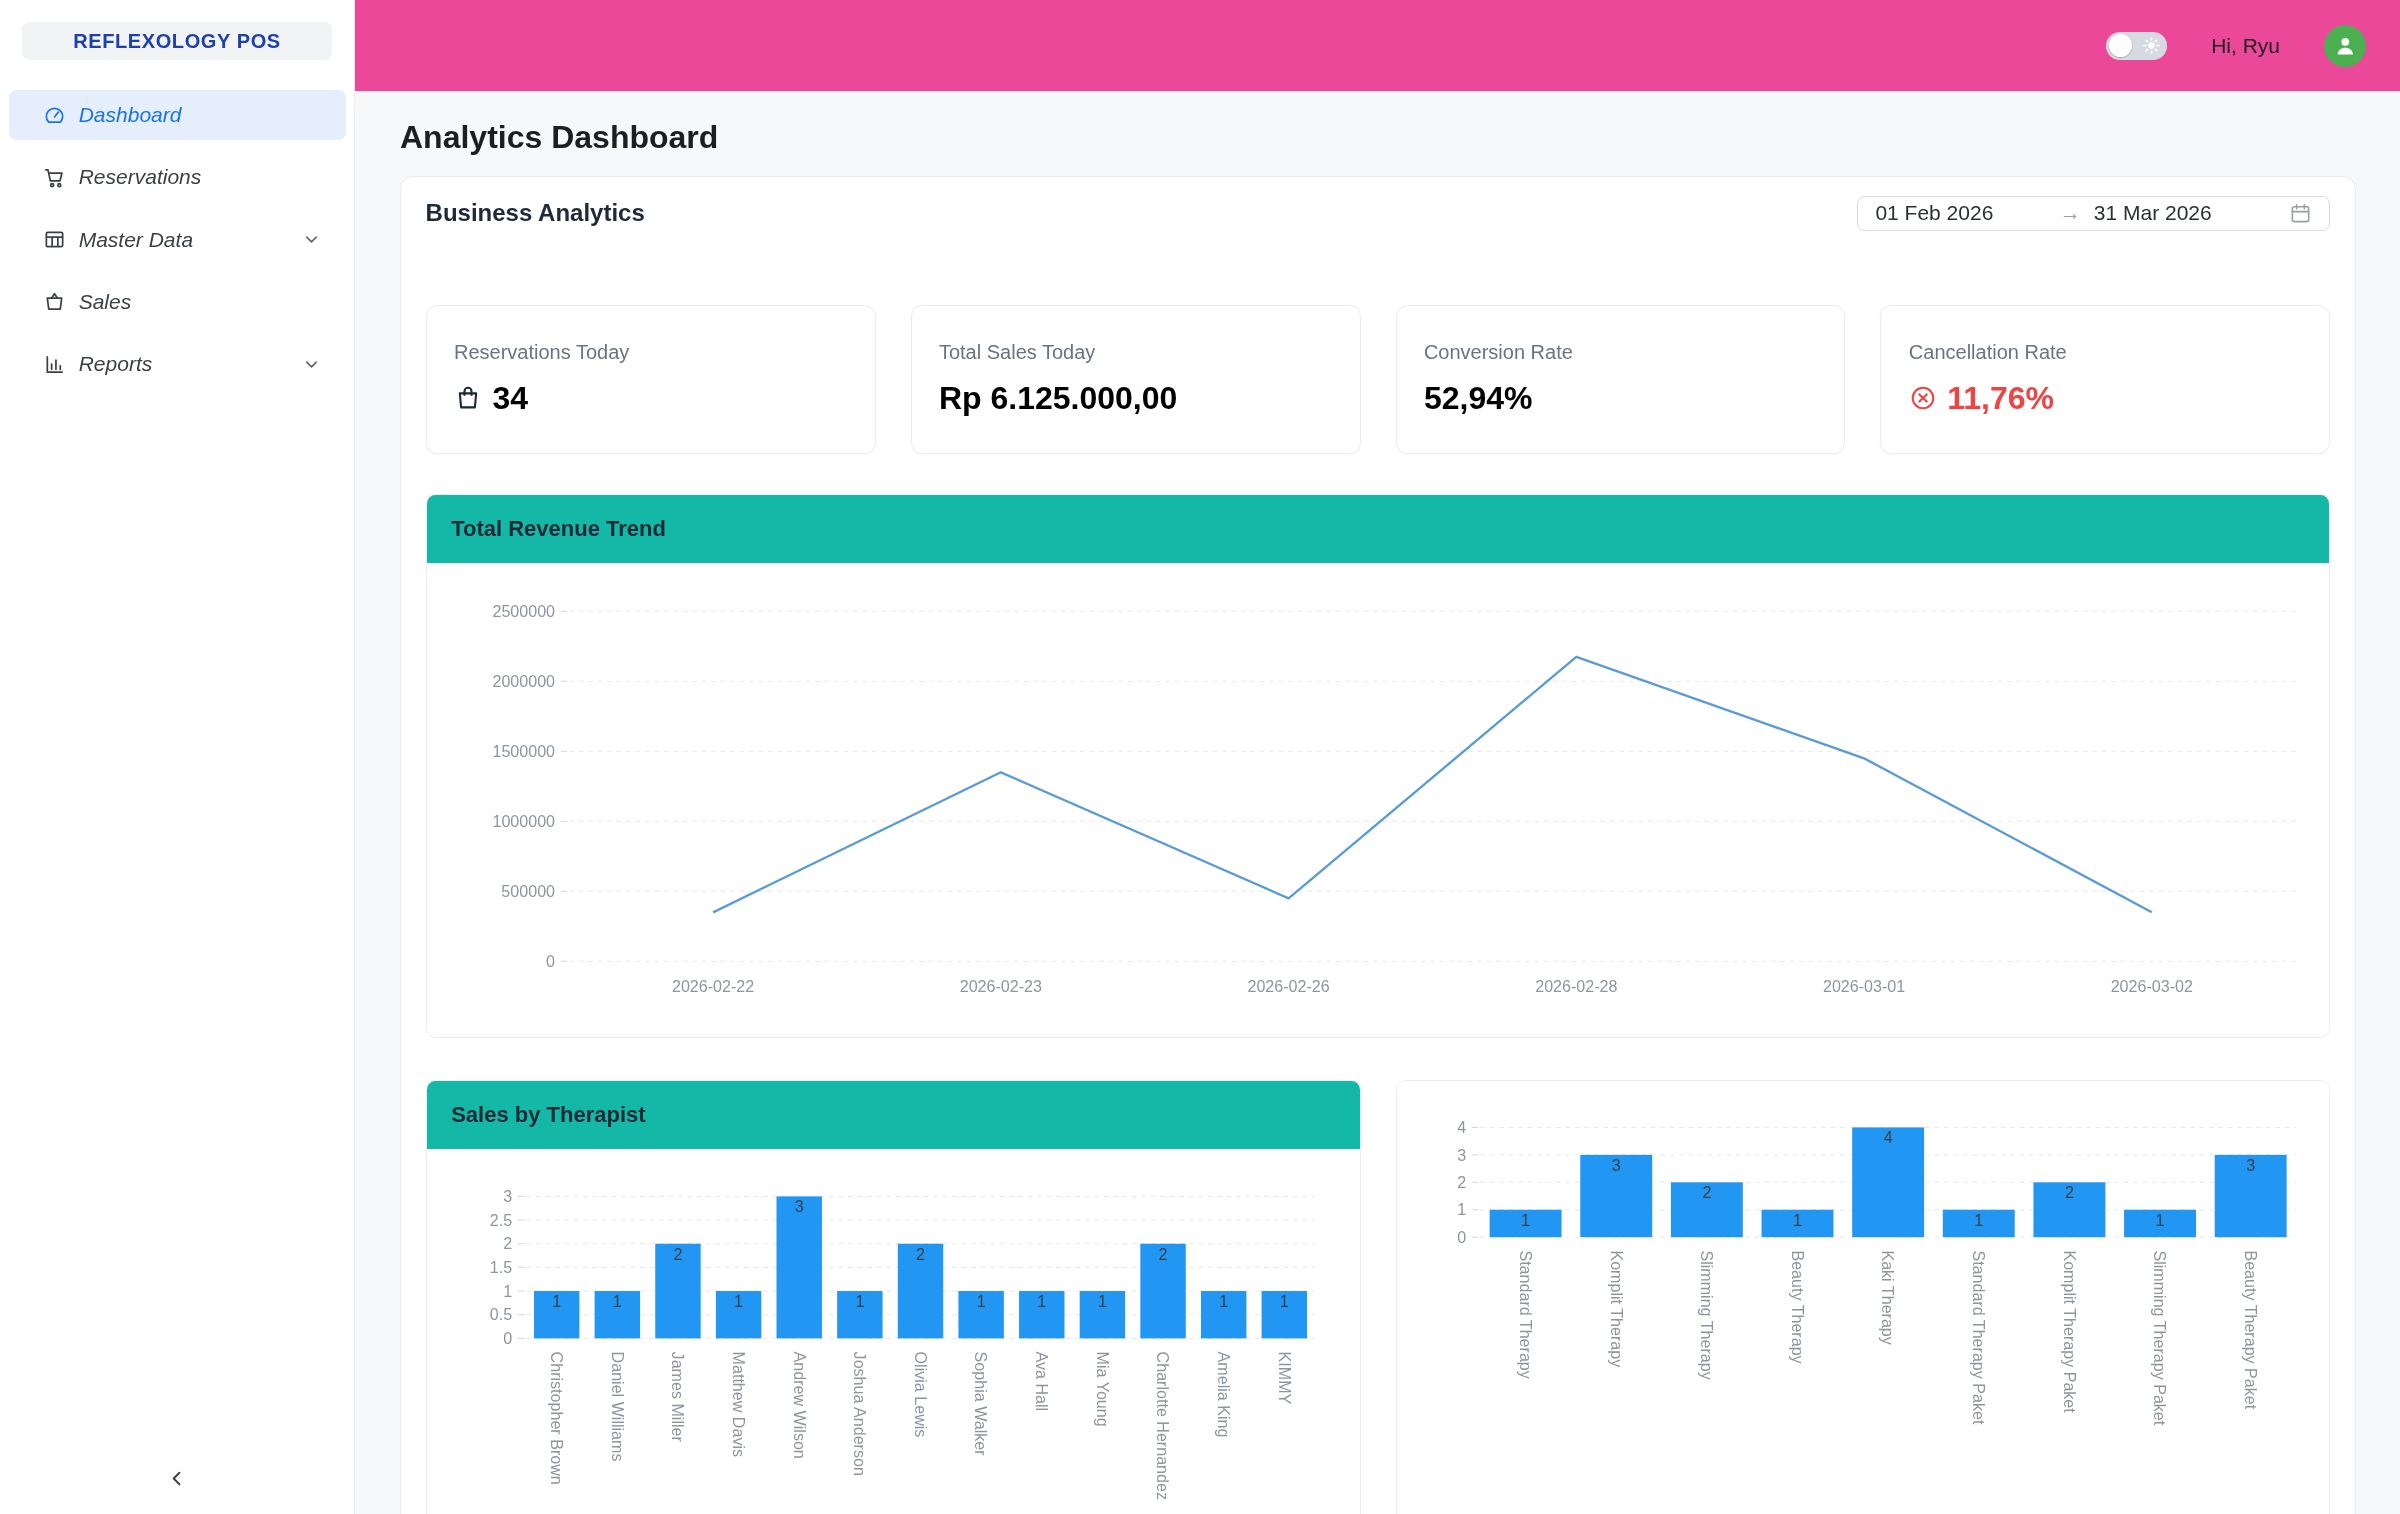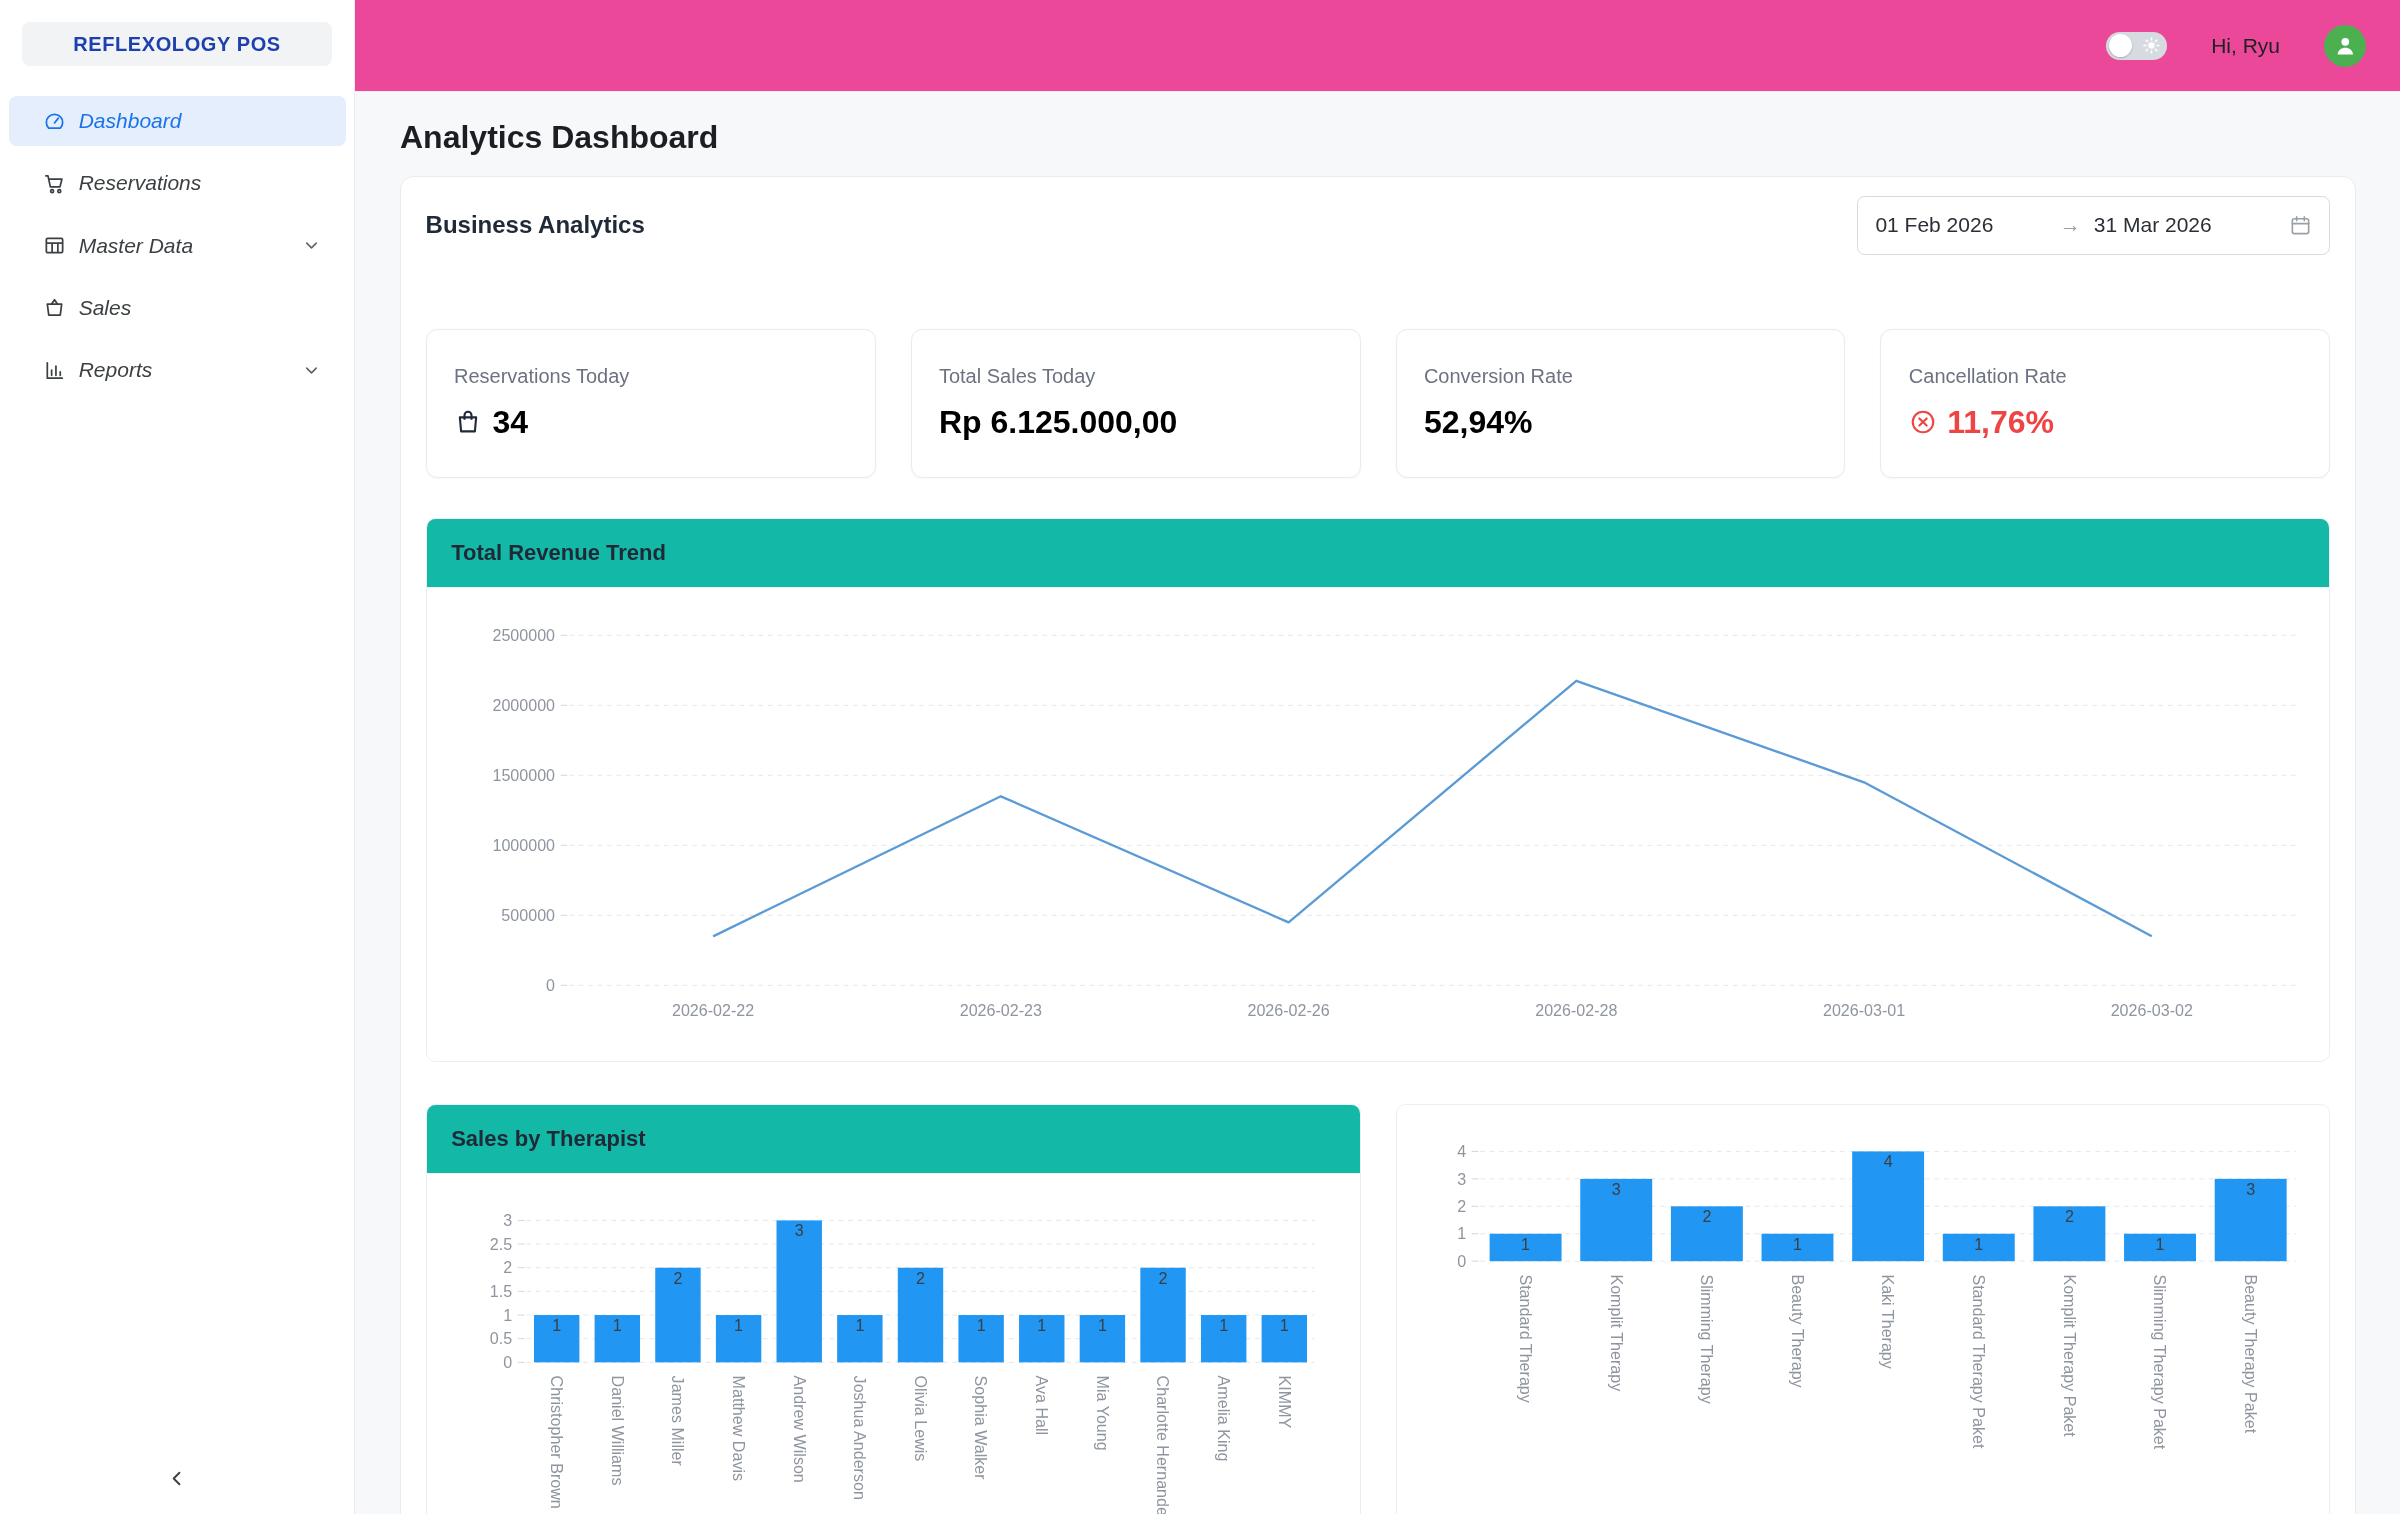--- a/index.html
+++ b/index.html
@@ -1,21 +1,21 @@
 <!DOCTYPE html>
 <html style="font-size:15px"><head>
 <meta charset="utf-8">
 <style>
   * { margin:0; padding:0; box-sizing:border-box; }
   html, body { width:2401px; height:1514px; overflow:hidden; }
   body { font-family:"Liberation Sans","DejaVu Sans",sans-serif; background:#f7f8fa; color:#202124; position:relative; }
 
   
   .sidebar { position:absolute; left:0; top:0; width:355px; height:1514px; background:#fff; border-right:0.9px solid #e9ebee; z-index:5; }
-  .logo-box { margin:22px 22px 0; height:44px; background:#f1f3f5; border-radius:7.6px; display:flex; align-items:center; justify-content:center; }
+  .logo-box { margin:22px 22px 0; height:38px; background:#f1f3f5; border-radius:7.6px; display:flex; align-items:center; justify-content:center; }
   .logo-text { font-size:20px; font-weight:700; letter-spacing:0.6px; color:#1e40af; }
   .nav { margin-top:30px; }
   .nav-item { display:flex; align-items:center; height:50px; margin:0 8.5px 12.3px; padding:0 24.6px 0 34px; border-radius:7.6px; color:#3c4043; font-size:21px; cursor:pointer;font-style:italic; }
   .nav-item .nicon { width:23px; height:23px; margin-right:13.2px; flex:none; }
   .nav-item svg { width:100%; height:100%; display:block; }
   .nav-item.active { background:#e4eefc; color:#1a73e8; font-weight:500; }
   .nav-item .chev { margin-left:auto; width:19px; height:19px; color:#5f6368; flex:none; }
   .collapse-btn { position:absolute; bottom:13.2px; left:50%; transform:translateX(-50%); width:44px; height:44px; display:flex; align-items:center; justify-content:center; color:#3c4043; cursor:pointer; }
   .collapse-btn svg { width:23px; height:23px; }
 
@@ -28,21 +28,21 @@
   .greeting { font-size:21px; color:#202124; }
   .avatar { width:42px; height:42px; border-radius:50%; display:flex; align-items:center; justify-content:center; cursor:pointer; flex:none; }
   .avatar svg { width:24.6px; height:24.6px; }
 
   
   .main { position:absolute; left:355px; top:92px; right:0; bottom:0; padding:24.6px 45px 0; overflow:hidden; }
   .page-title { font-size:32px; line-height:40px; font-weight:700; color:#1b1f24; }
   .card { margin-top:19px; background:#fff; border:0.9px solid #e9ebef; border-radius:13.2px; padding:19px 24.6px 38px; }
   .card-head { display:flex; align-items:center; justify-content:space-between; }
   .card-title { font-size:24px; font-weight:700; color:#1f2937; }
-  .date-range { width:473px; height:59px; border:0.9px solid #d7dbe0; border-radius:7.6px; display:flex; align-items:center; padding:0 17px; font-size:21px; color:#2b3036; background:#fff; cursor:pointer; }
+  .date-range { width:473px; height:35px; border:0.9px solid #d7dbe0; border-radius:7.6px; display:flex; align-items:center; padding:0 17px; font-size:21px; color:#2b3036; background:#fff; cursor:pointer; }
   .date-range .dval { flex:1; }
   .date-range .dval.second { padding-left:13.2px; }
   .date-range .arrow { color:#9aa0a6; font-size:21px; flex:none; }
   .date-range .cal { width:23px; height:23px; margin-left:11.4px; flex:none; }
   .date-range svg { width:100%; height:100%; display:block; }
 
   .stats { display:grid; grid-template-columns:repeat(4,1fr); gap:35px; margin-top:74px; }
   .stat-card { border:0.9px solid #e9ebee; border-radius:11.4px; background:#fff; padding:35px 27.4px; box-shadow:0 0.9px 1.9px rgba(16,24,40,.03); }
   .stat-label { font-size:20px; color:#6b7280; }
   .stat-value { margin-top:14px; display:flex; align-items:center; gap:10.4px; font-size:32px; line-height:40px; font-weight:600; color:#000000; }

